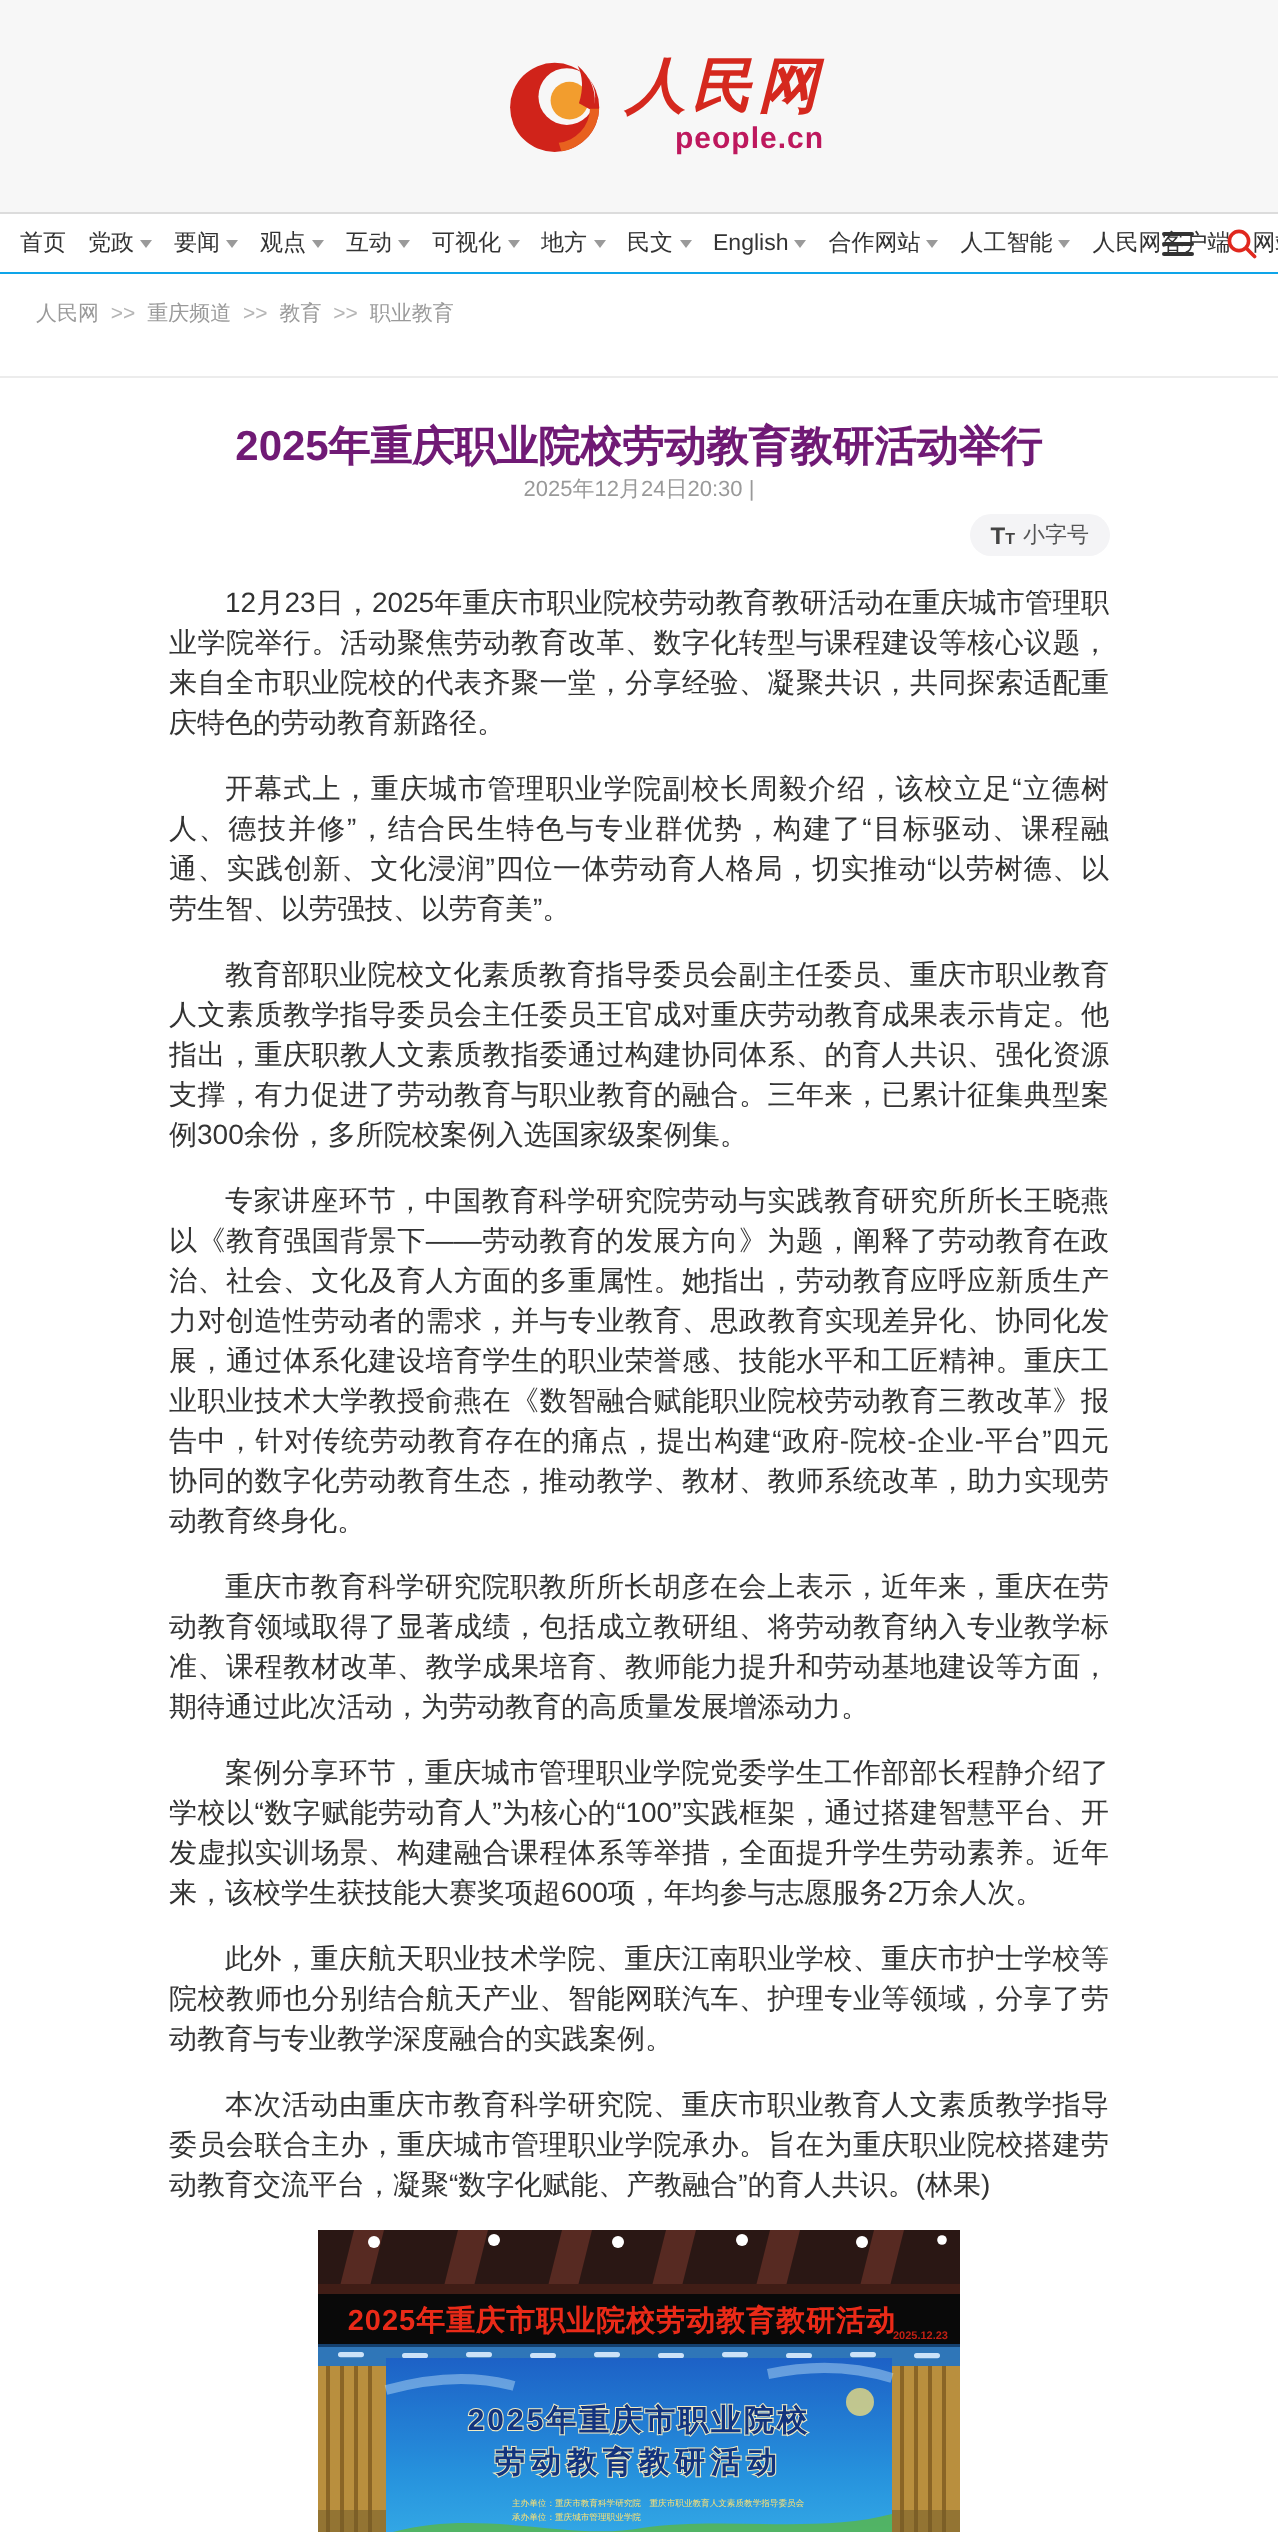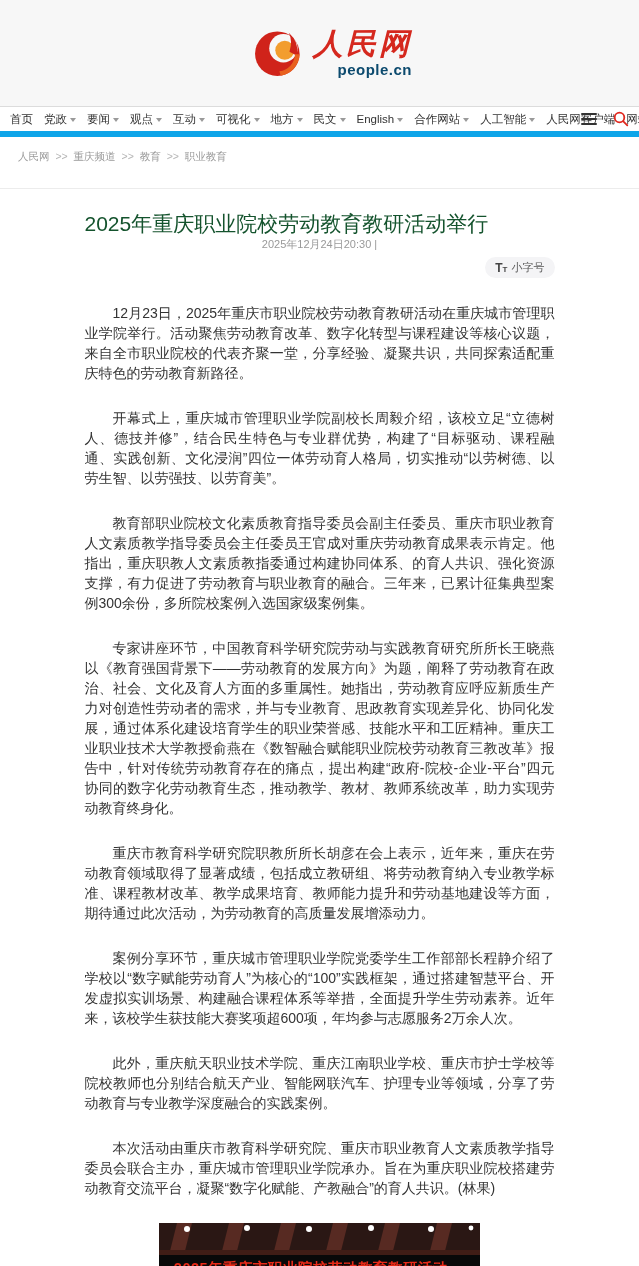--- a/index.html
+++ b/index.html
@@ -11,49 +11,49 @@
   
   .site-header{
     height:107px;background:#f7f7f7;border-bottom:1px solid #dcdcdc;
     display:flex;align-items:center;justify-content:center;box-sizing:border-box;
   }
   .logo{display:flex;align-items:center;gap:8px;margin-left:24px;}
   .logo-mark{width:54px;height:54px;}
   .logo-texts{display:flex;flex-direction:column;align-items:flex-end;line-height:1;}
   .logo-cn{font-size:30px;font-weight:700;color:#d5281e;letter-spacing:3px;
     font-family:"Liberation Serif","DejaVu Serif",serif;font-style:italic;}
-  .logo-en{font-size:15px;font-weight:700;color:#0c4a6e;margin-top:3px;letter-spacing:.5px;}
+  .logo-en{font-size:15px;font-weight:700;color:#be185d;margin-top:3px;letter-spacing:.5px;}
   
   .navbar{
-    height:30px;background:#fff;border-bottom:6px solid #0ea5e9;
+    height:30px;background:#fff;border-bottom:1px solid #0ea5e9;
     display:flex;align-items:center;padding:0 10px;box-sizing:border-box;white-space:nowrap;
   }
   .nav-items{display:flex;align-items:center;gap:11px;flex:1;min-width:0;}
   .nav-item{display:flex;align-items:center;gap:3px;font-size:11.5px;color:#333;text-decoration:none;cursor:pointer;}
   .caret{width:0;height:0;border-left:3.5px solid transparent;border-right:3.5px solid transparent;
     border-top:4px solid #9a9a9a;margin-top:1px;}
   .nav-icons{display:flex;align-items:center;gap:16px;margin-left:8px;}
   .hamburger{width:16px;display:flex;flex-direction:column;gap:3px;cursor:pointer;}
   .hamburger i{display:block;height:2px;background:#333;border-radius:1px;}
   
   .breadcrumb{padding:13px 12px 24px;font-size:10.5px;color:#9a9a9a;border-bottom:1px solid #ececec;}
   .bc-link{color:#9a9a9a;text-decoration:none;cursor:pointer;}
   .bc-sep{margin:0 3px;color:#b5b5b5;}
   
   .article{width:470px;margin:0 auto;}
-  .article-title{margin:0;padding-top:21px;font-size:21px;line-height:1.3;font-weight:400;
-    color:#14532d;}
+  .article-title{margin:0;padding-top:21px;font-size:21px;line-height:1.3;font-weight:700;
+    color:#701a75;text-align:center;}
   .date-row{text-align:center;font-size:11px;color:#999;}
   .tools-row{display:flex;justify-content:flex-end;margin-top:5px;}
   .fontsize-pill{display:inline-flex;align-items:center;background:#f4f4f6;border-radius:11px;
     padding:3px 10px;font-size:11px;color:#555;cursor:pointer;gap:4px;}
   .tt-icon{display:inline-flex;align-items:baseline;color:#444;font-weight:700;}
   .tt-icon .t1{font-size:12px;}
   .tt-icon .t2{font-size:8px;}
-  .para{font-size:14px;line-height:20px;color:#333;text-indent:2em;text-align:justify;margin:25px 0;}
+  .para{font-size:14px;line-height:20px;color:#333;text-indent:2em;text-align:justify;margin:13px 0;}
   
   .figure{width:321px;margin:7px auto 0;}
   .figure svg{display:block;}
 </style>
 </head>
 <body>
 
 <div class="site-header">
   <div class="logo">
     <svg class="logo-mark" viewBox="0 0 40 40">

